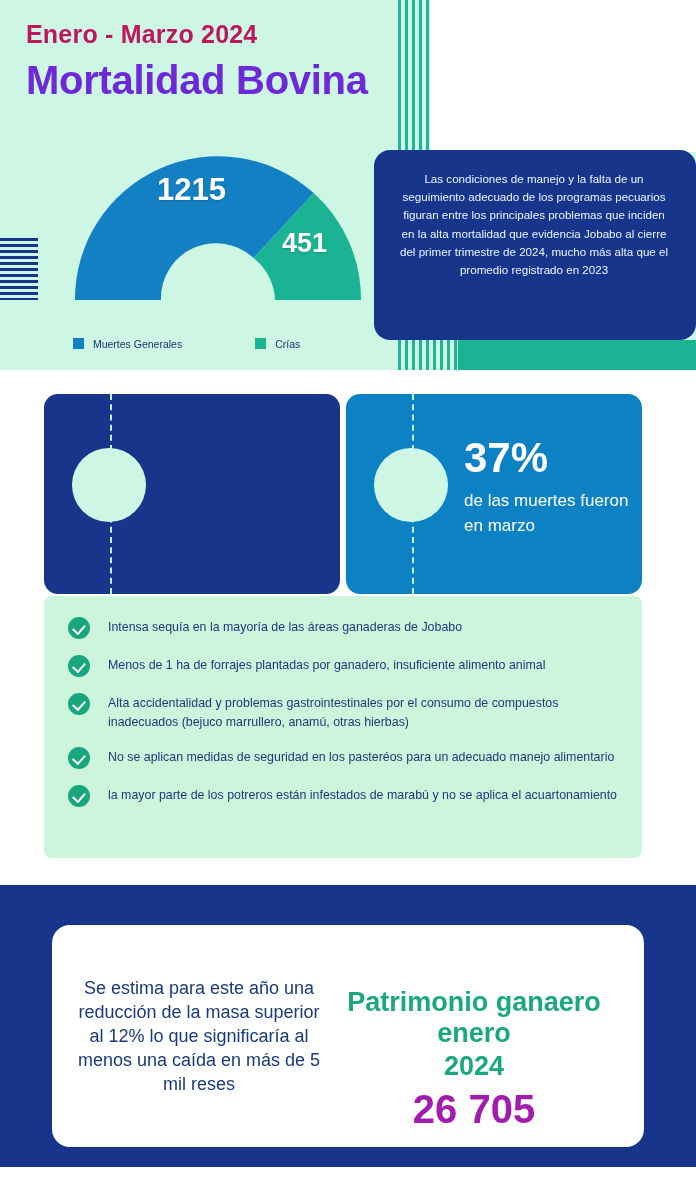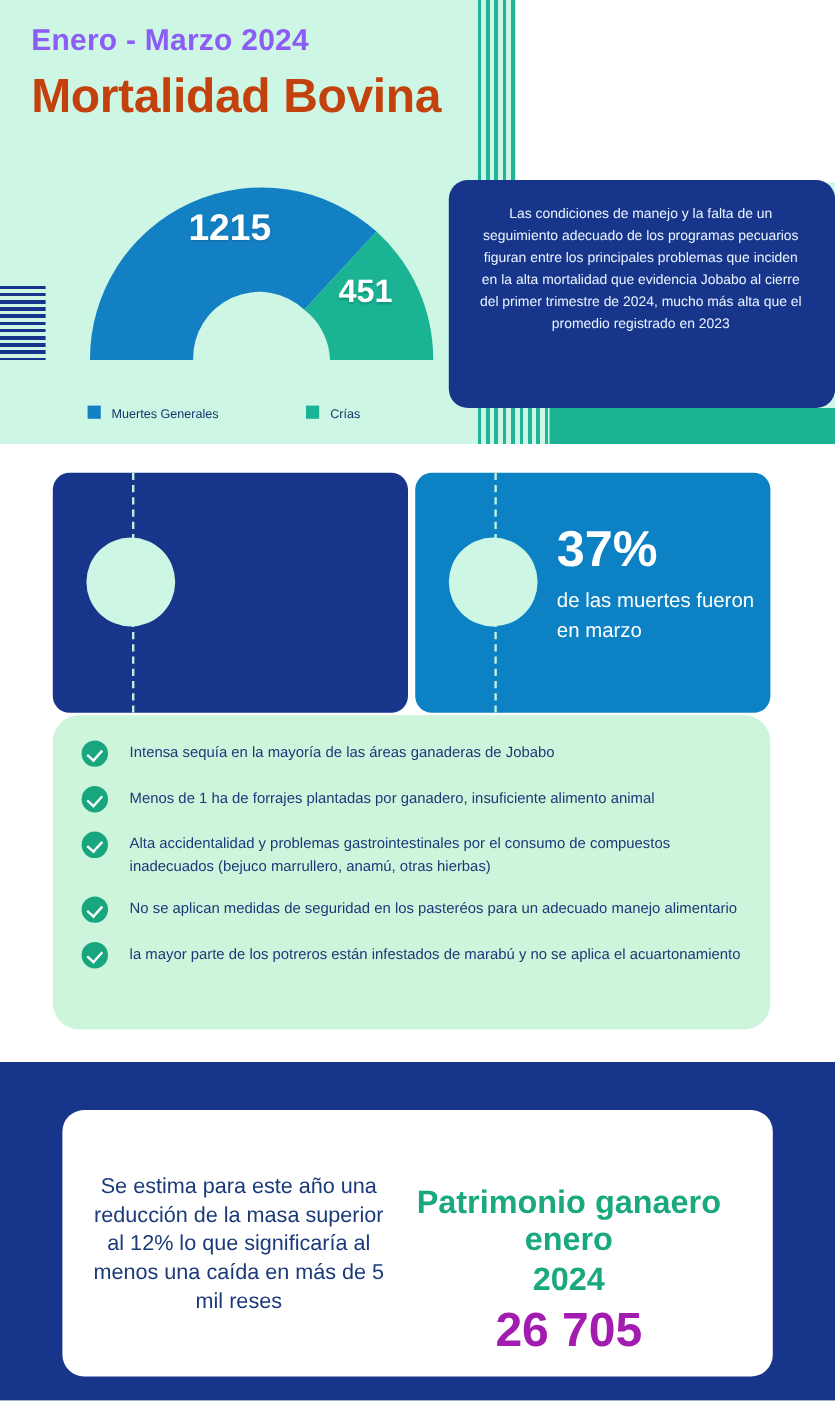--- a/index.html
+++ b/index.html
@@ -25,25 +25,25 @@
   .green-block {
     position: absolute; left: 458px; top: 340px; width: 238px; height: 30px;
     background: #1AB394;
   }
   .photo-plate {
     position: absolute; left: 430px; top: 0; width: 266px; height: 152px;
     background: #ffffff;
   }
   .title-kicker {
     position: absolute; left: 26px; top: 20px;
-    font-size: 25px; font-weight: bold; color: #8b5cf6; letter-spacing: .2px;
+    font-size: 25px; font-weight: bold; color: #be185d; letter-spacing: .2px;
   }
   .title-main {
     position: absolute; left: 26px; top: 58px;
-    font-size: 40px; font-weight: bold; color: #c2410c; letter-spacing: -.3px;
+    font-size: 40px; font-weight: bold; color: #6d28d9; letter-spacing: -.3px;
   }
   .left-stripes {
     position: absolute; left: 0; top: 238px; width: 38px; height: 62px;
     background: repeating-linear-gradient(to bottom,
       #15358C 0px, #15358C 3px, #CDF7E4 3px, #CDF7E4 6px);
   }
 
   
   .gauge { position: absolute; left: 73px; top: 152px; width: 290px; height: 150px; }
   .gauge svg { display: block; }
@@ -85,21 +85,21 @@
     position: absolute; left: 28px; top: 54px; width: 74px; height: 74px;
     border-radius: 50%; background: #CDF7E4;
   }
   .card-body { position: absolute; left: 118px; top: 42px; width: 170px; }
   .card-num { font-size: 42px; font-weight: bold; color: #ffffff; line-height: 44px; }
   .card-desc { margin-top: 8px; font-size: 17px; line-height: 25px; color: #ffffff; }
 
   
   .list-panel {
     position: absolute; left: 44px; top: 596px; width: 598px; height: 262px;
-    background: #CDF5DB; border-radius: 22px; padding: 22px 24px 0 24px;
+    background: #CDF5DB; border-radius: 8px; padding: 22px 24px 0 24px;
   }
   .li { position: relative; display: flex; align-items: flex-start; margin-bottom: 17px; }
   .li-ico {
     flex: 0 0 auto; width: 22px; height: 22px; border-radius: 50%;
     background: #17A67E; margin-right: 18px; position: relative; margin-top: -1px;
   }
   .li-ico::after {
     content: ""; position: absolute; left: 7px; top: 5px;
     width: 6px; height: 10px; border: solid #ffffff;
     border-width: 0 2.4px 2.4px 0; transform: rotate(42deg);

